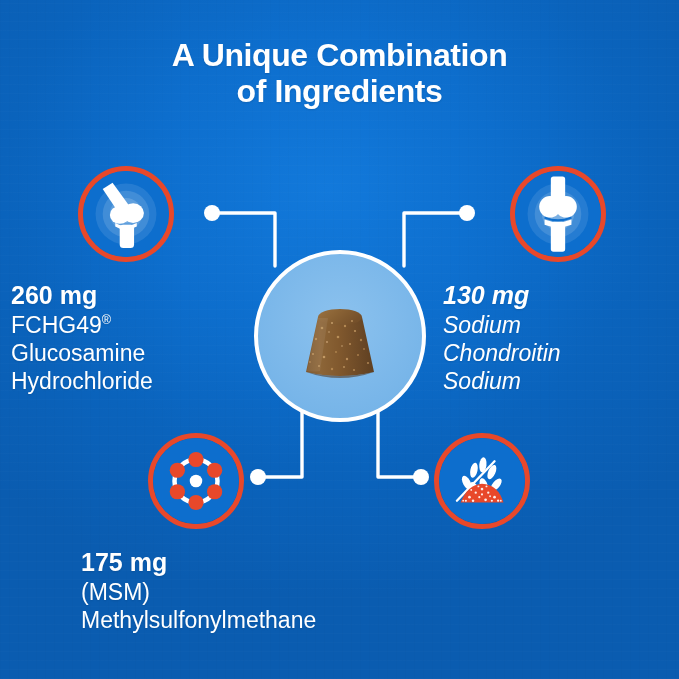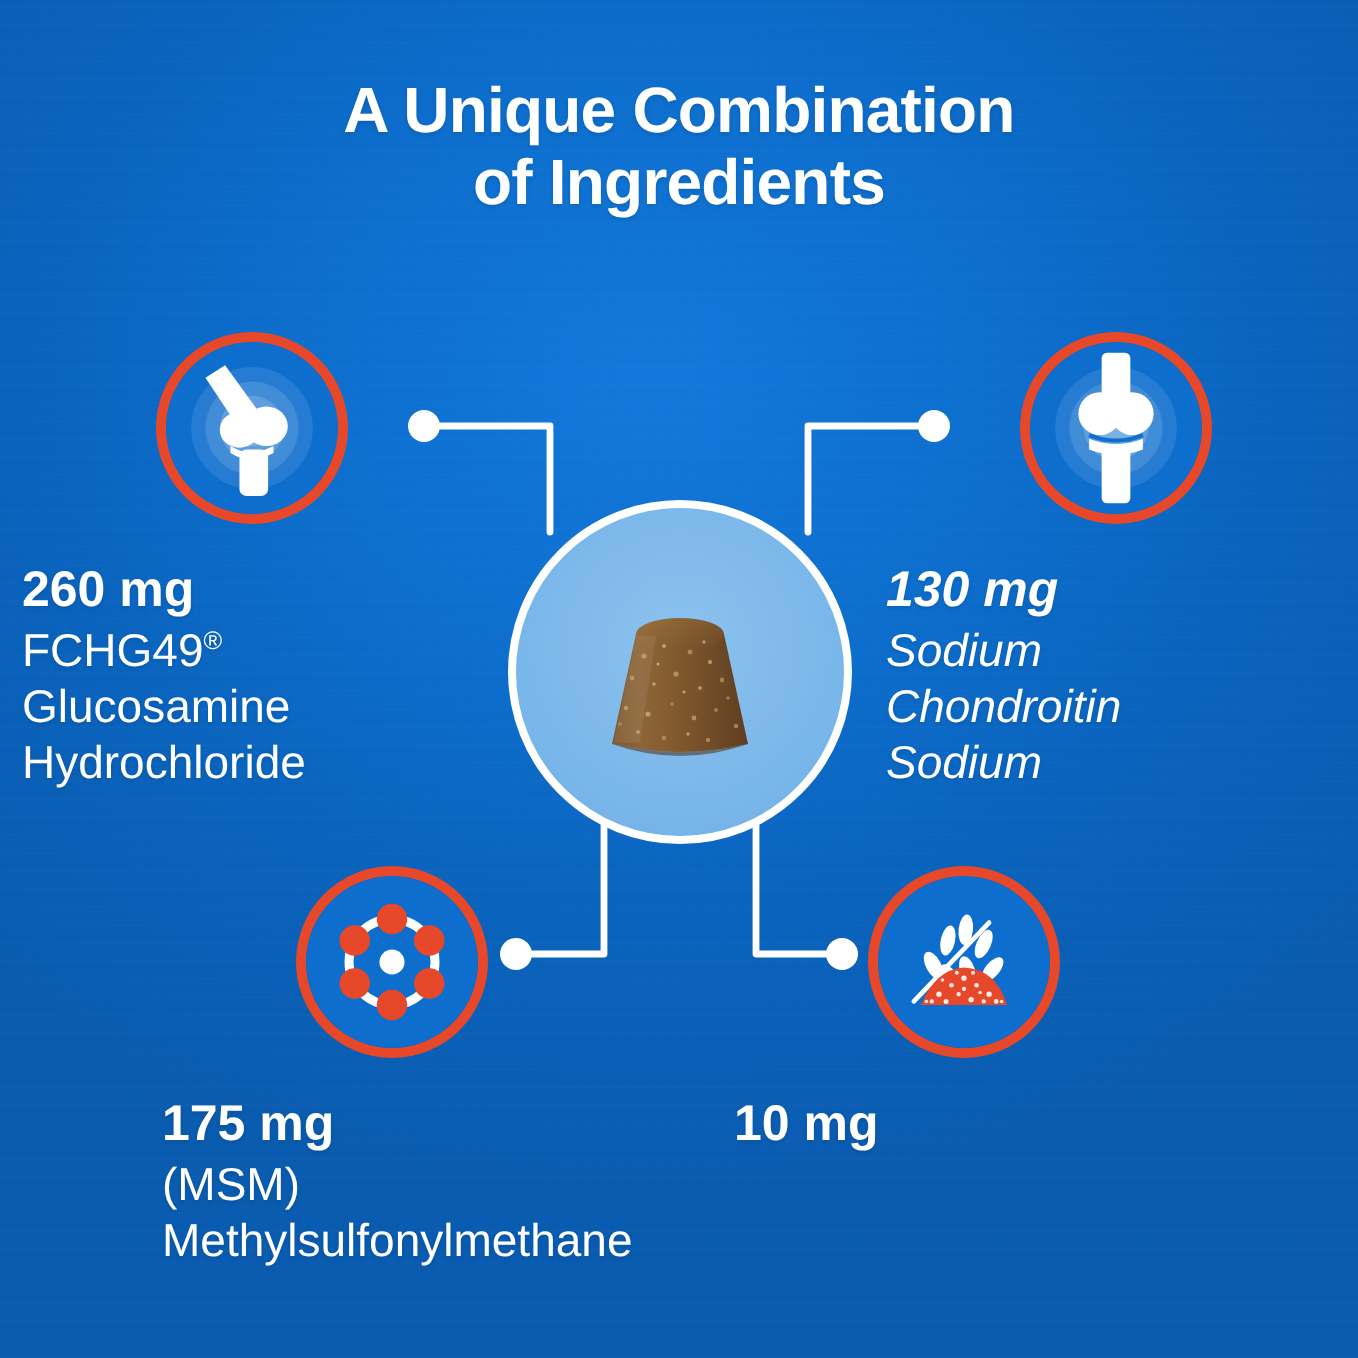--- a/index.html
+++ b/index.html
@@ -325,16 +325,15 @@
             <circle cx="44" cy="54" r="1.1"></circle>
           <circle cx="53" cy="54" r="1.1"></circle>
             <circle cx="36" cy="58" r="1.0"></circle>
           <circle cx="27" cy="70" r="1.0"></circle>
             <circle cx="69" cy="70" r="1.0"></circle>
           <circle cx="48" cy="63" r="1.2"></circle>
             <circle cx="57" cy="65" r="1.0"></circle>
         </g>
       </svg>
     </div>
-    <div class="amount">10 mg</div>
   </div>
 
 </div>
 
 </body></html>

